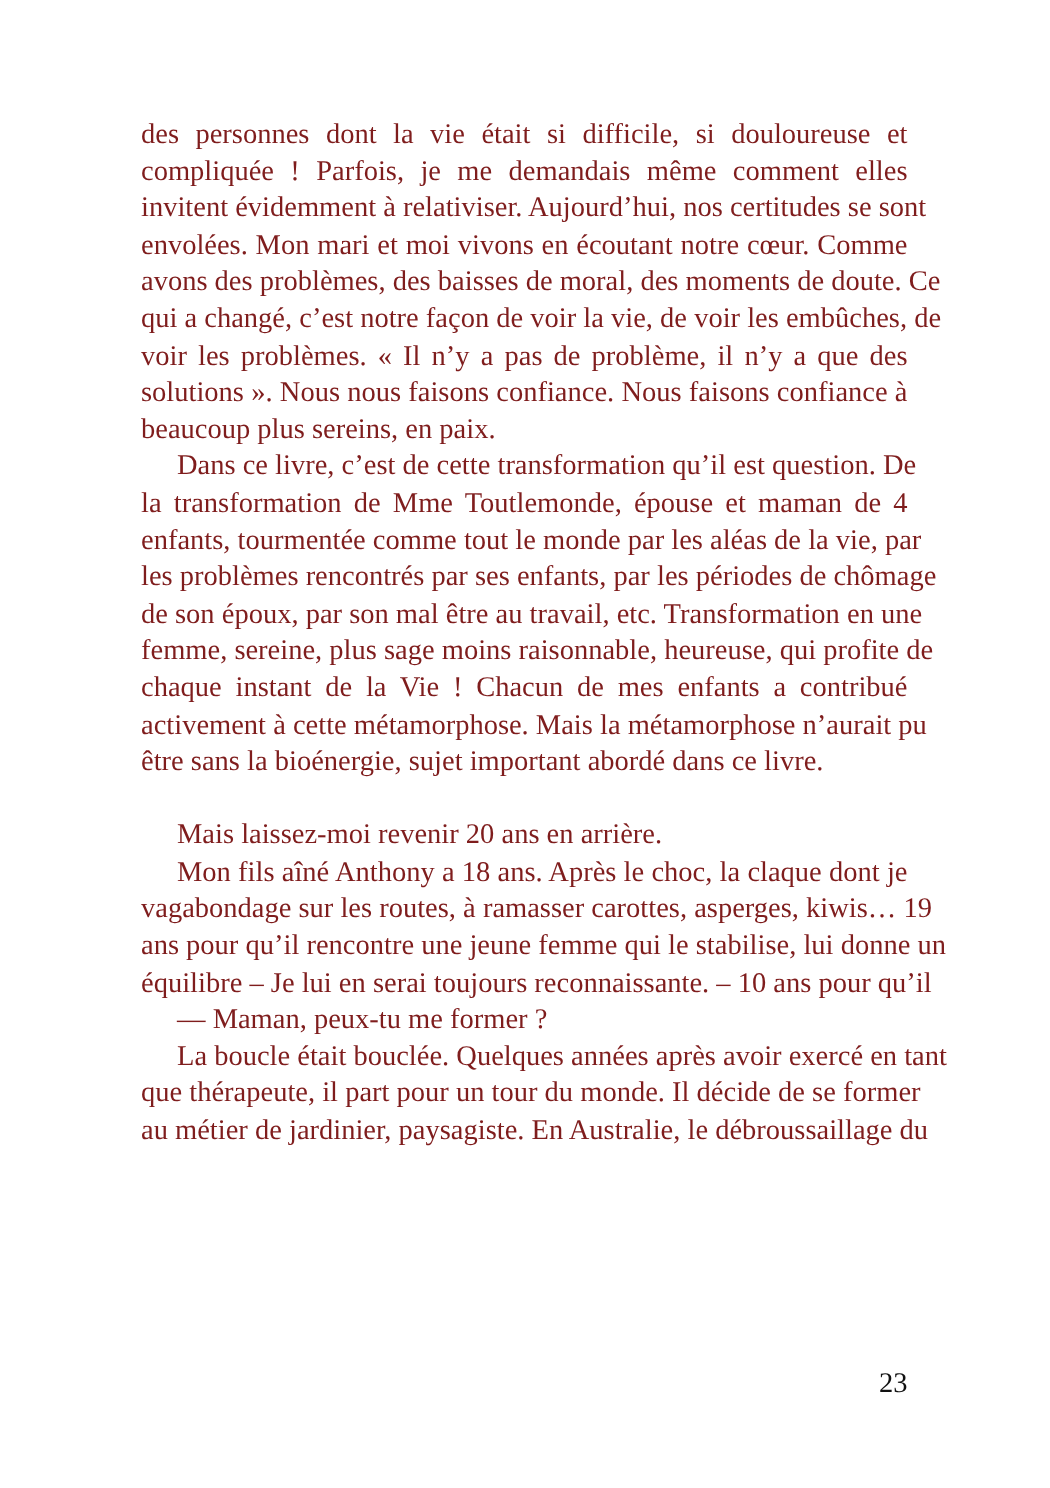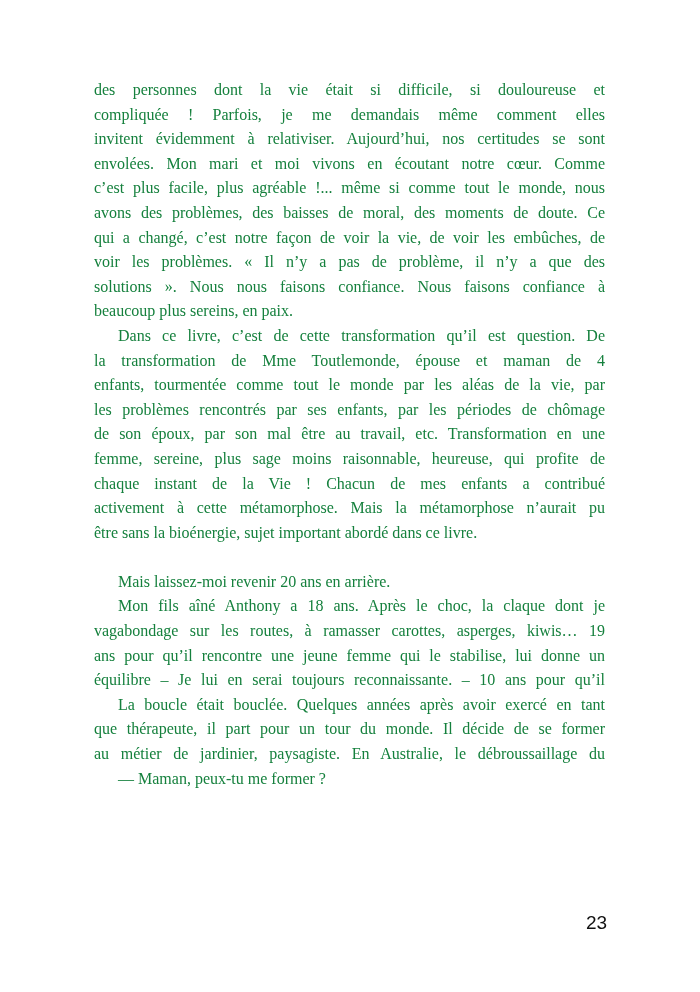--- a/index.html
+++ b/index.html
@@ -3,57 +3,56 @@
 <meta charset="utf-8">
 <style>
   html, body { margin: 0; padding: 0; background: #ffffff; }
   body { width: 700px; height: 992px; position: relative; overflow: hidden; }
   .page {
     position: absolute;
     left: 94px;
     top: 78px;
     width: 511px;
     font-family: "Liberation Serif", serif;
-    font-size: 16px;
+    font-size: 19px;
     line-height: 24.6px;
-    color: #15803d;
+    color: #7f1d1d;
   }
   .page p {
     margin: 0;
     text-align: justify;
     text-align-last: left;
   }
   .gap { height: 24.6px; }
   .line {
     display: block;
     text-align: justify;
     text-align-last: justify;
     white-space: nowrap;
   }
   .line.last { text-align-last: left; }
   .page-number {
     position: absolute;
     left: 586px;
     top: 912px;
-    font-family: Liberation Sans, sans-serif;
+    font-family: Liberation Serif, serif;
     font-size: 19px;
     color: #111111;
   }
 </style>
 </head>
 <body>
 
 <div class="page">
 
   <p>
     <span class="line">des personnes dont la vie était si difficile, si douloureuse et</span>
     <span class="line">compliquée ! Parfois, je me demandais même comment elles</span>
     <span class="line">invitent évidemment à relativiser. Aujourd’hui, nos certitudes se sont</span>
     <span class="line">envolées. Mon mari et moi vivons en écoutant notre cœur. Comme</span>
-    <span class="line">c’est plus facile, plus agréable !... même si comme tout le monde, nous</span>
     <span class="line">avons des problèmes, des baisses de moral, des moments de doute. Ce</span>
     <span class="line">qui a changé, c’est notre façon de voir la vie, de voir les embûches, de</span>
     <span class="line">voir les problèmes. « Il n’y a pas de problème, il n’y a que des</span>
     <span class="line">solutions ». Nous nous faisons confiance. Nous faisons confiance à</span>
     <span class="line last">beaucoup plus sereins, en paix.</span>
   </p>
 
   <p>
     <span class="line" style="padding-left:24px">Dans ce livre, c’est de cette transformation qu’il est question. De</span>
     <span class="line">la transformation de Mme Toutlemonde, épouse et maman de 4</span>
@@ -73,24 +72,24 @@
   </p>
 
   <p>
     <span class="line" style="padding-left:24px">Mon fils aîné Anthony a 18 ans. Après le choc, la claque dont je</span>
     <span class="line">vagabondage sur les routes, à ramasser carottes, asperges, kiwis… 19</span>
     <span class="line">ans pour qu’il rencontre une jeune femme qui le stabilise, lui donne un</span>
     <span class="line">équilibre – Je lui en serai toujours reconnaissante. – 10 ans pour qu’il</span>
   </p>
 
   <p>
+    <span class="line last" style="padding-left:24px">— Maman, peux-tu me former ?</span>
+  </p>
+
+  <p>
     <span class="line" style="padding-left:24px">La boucle était bouclée. Quelques années après avoir exercé en tant</span>
     <span class="line">que thérapeute, il part pour un tour du monde. Il décide de se former</span>
     <span class="line">au métier de jardinier, paysagiste. En Australie, le débroussaillage du</span>
-  </p>
-
-  <p>
-    <span class="line last" style="padding-left:24px">— Maman, peux-tu me former ?</span>
   </p>
 
 </div>
 
 <div class="page-number">23</div>
 
 </body></html>

